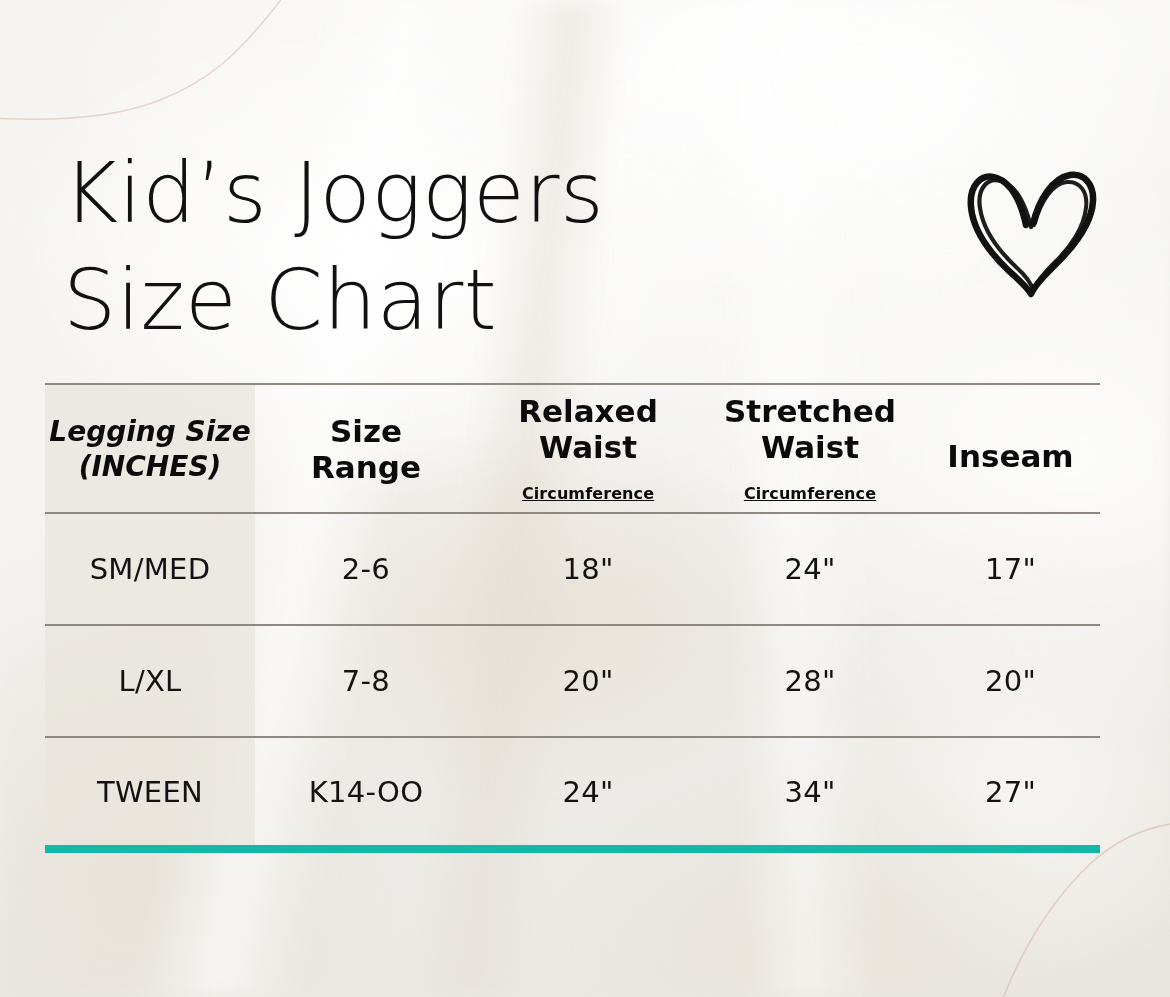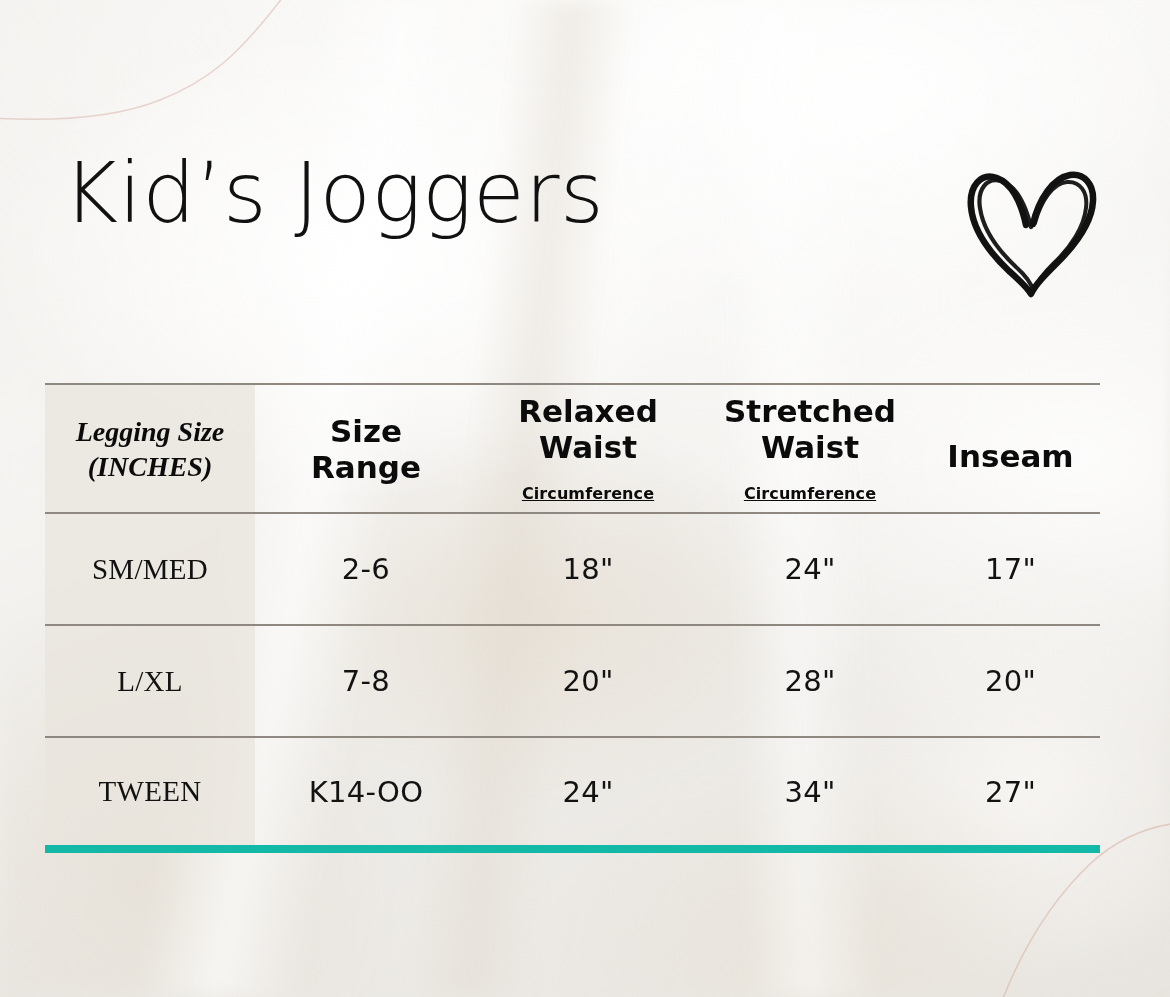--- a/index.html
+++ b/index.html
@@ -111,21 +111,20 @@
   .size-table td {
     text-align: center;
     vertical-align: middle;
     padding: 0;
   }
 
   
   .size-table th.col-first,
   .size-table td.col-first {
     background: rgba(233,230,222,0.78);
-    font-family: Liberation Serif, serif;
   }
 
   thead tr { height: 129px; }
   thead th {
     color: #0b0b0b;
     font-family: "DejaVu Sans", sans-serif;
     font-weight: 700;
     font-size: 31px;
     line-height: 36px;
     border-top: 2px solid #8e8880;
@@ -182,20 +181,21 @@
     <g fill="none" stroke="#121212" stroke-linecap="round" stroke-linejoin="round">
       <path d="M63 68 C 58 44 48 26 34 21 C 18 15 6 29 8 50 C 10 72 26 95 46 114 C 56 123 64 130 68 137
                C 72 128 82 118 94 106 C 114 86 129 64 130 44 C 131 27 121 16 107 18 C 90 21 76 42 70 67" stroke-width="6.5"></path>
       <path d="M68 70 C 62 46 52 28 38 24 C 24 20 14 32 17 51 C 20 72 35 93 53 110 C 62 118 68 126 70 133" stroke-width="4.2" opacity="0.95"></path>
       <path d="M72 66 C 78 44 90 26 104 25 C 117 24 125 35 123 51 C 121 70 108 90 91 106 C 81 116 74 125 71 132" stroke-width="4" opacity="0.95"></path>
     </g>
   </svg>
 
   <div class="title-block">
     <div class="title-line">Kid’s Joggers</div>
+    <div class="title-line">Size Chart</div>
   </div>
 
   <div class="table-wrap">
     <table class="size-table">
       <colgroup>
         <col class="c0">
           <col class="c1">
           <col class="c2">
           <col class="c3">
           <col class="c4">

